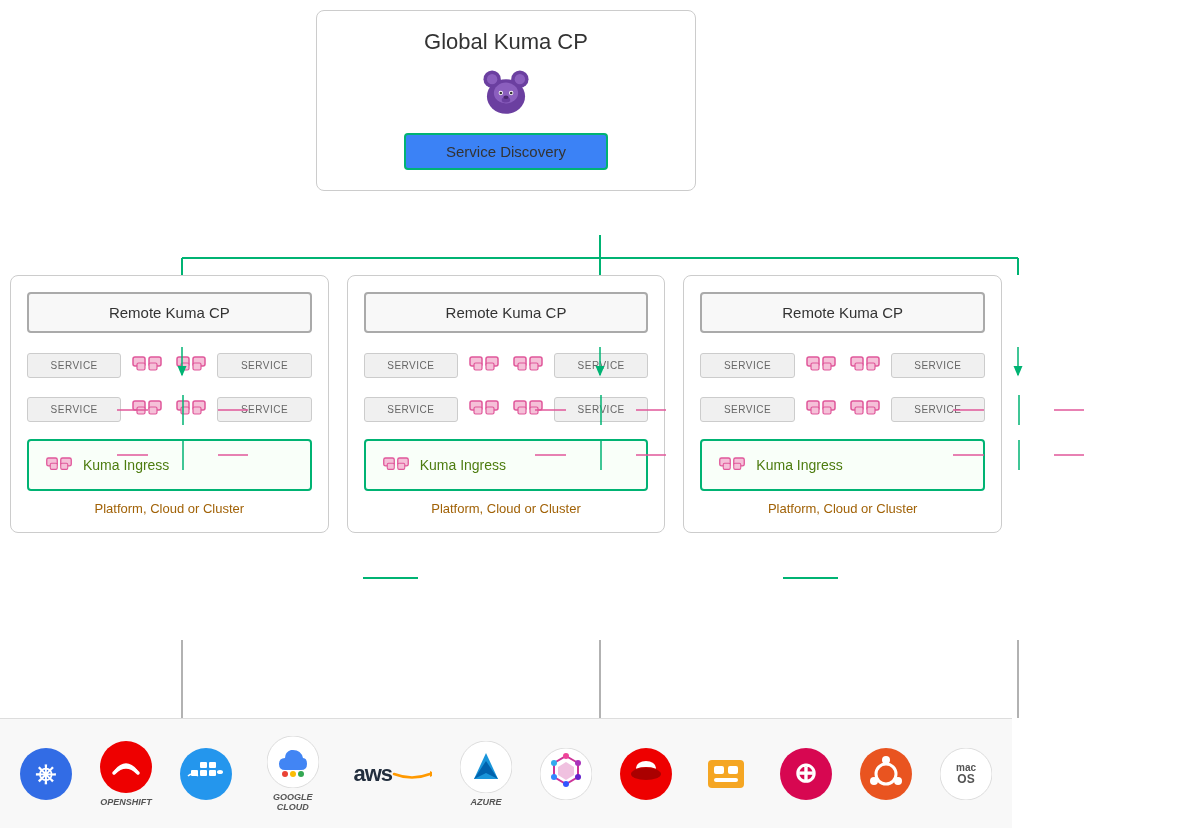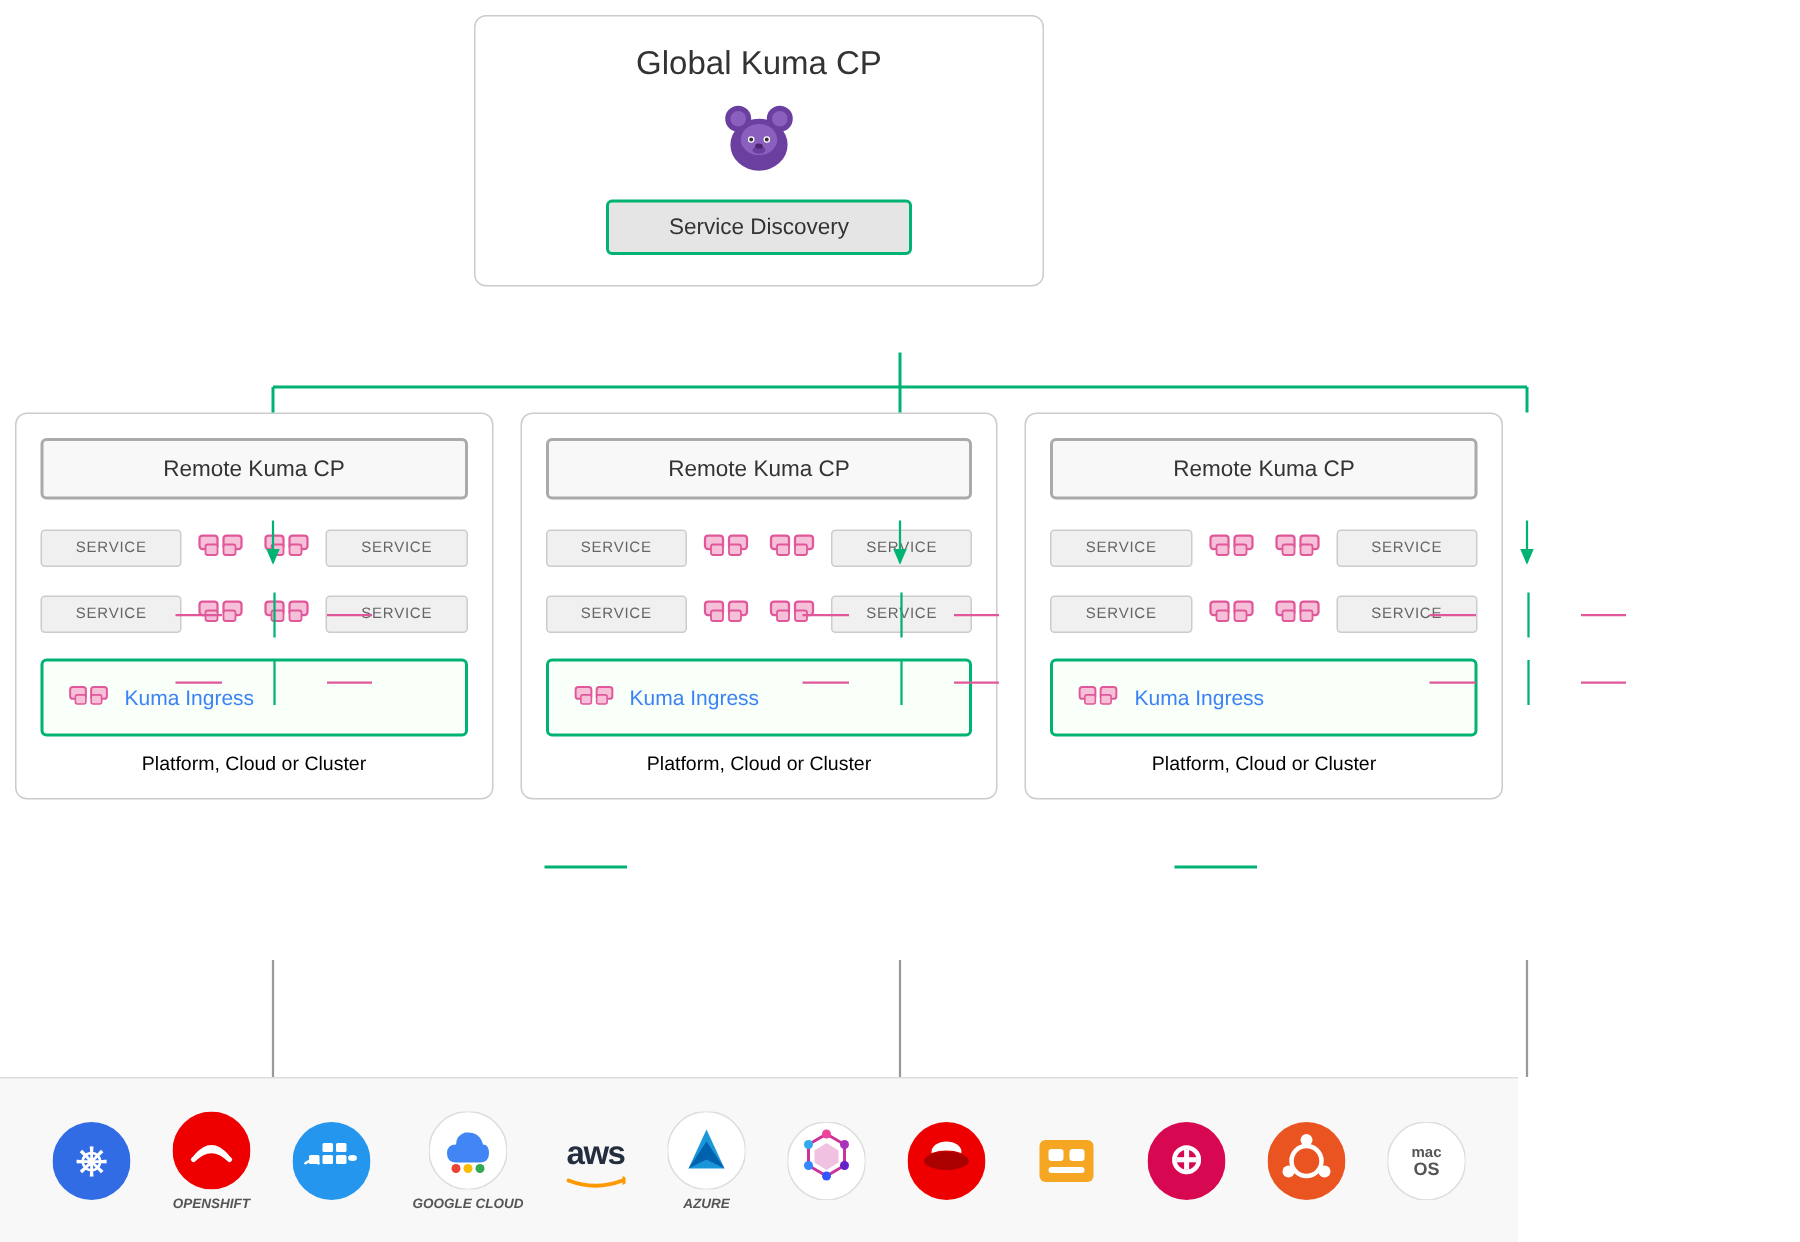--- a/index.html
+++ b/index.html
@@ -50,21 +50,21 @@
       height: 52px;
       margin-bottom: 14px;
     }
 
     .service-discovery-box {
       border: 2px solid #00b373;
       border-radius: 4px;
       padding: 8px 40px;
       font-size: 15px;
       color: #333;
-      background: #e5e5e5;
+      background: #3b82f6;
     }
 
     
     .lines-svg {
       position: absolute;
       top: 0;
       left: 0;
       width: 1200px;
       height: 828px;
       pointer-events: none;
@@ -134,29 +134,29 @@
     }
 
     .ingress-box {
       border: 2px solid #00b373;
       border-radius: 4px;
       padding: 10px 16px;
       display: flex;
       align-items: center;
       gap: 10px;
       font-size: 14px;
-      color: #3b82f6;
+      color: #4d7c0f;
       background: #f9fff9;
       margin-top: 4px;
     }
 
     .cluster-label {
       text-align: center;
       font-size: 13px;
-      color: #000000;
+      color: #a16207;
       margin-top: 10px;
     }
 
     
     .logos-bar {
       position: absolute;
       bottom: 0;
       left: 0;
       right: 0;
       height: 110px;
@@ -479,21 +479,21 @@
         <path d="M26 14 Q34 14 36 22 Q40 22 40 28 Q40 34 34 34 L18 34 Q12 34 12 28 Q12 22 18 22 Q18 16 24 14 Z" fill="none" stroke="#fff" stroke-width="0"></path>
 
         <circle cx="18" cy="38" r="3" fill="#ea4335"></circle>
         <circle cx="26" cy="38" r="3" fill="#fbbc04"></circle>
         <circle cx="34" cy="38" r="3" fill="#34a853"></circle>
       </svg>
       <span class="logo-text">Google Cloud</span>
     </div>
 
     <div class="logo-item">
-      <div style="display:flex;flex-direction:column;align-items:center;">
+      <div style="display:flex;flex-direction:row;align-items:center;">
         <span style="font-size:22px;font-weight:700;color:#232f3e;font-family:sans-serif;letter-spacing:-1px;">aws</span>
         <svg width="40" height="10" viewBox="0 0 40 10">
           <path d="M2 5 Q20 12 38 5" stroke="#ff9900" stroke-width="2.5" fill="none" stroke-linecap="round"></path>
           <polygon points="38,2 38,8 44,5" fill="#ff9900"></polygon>
         </svg>
       </div>
     </div>
 
     <div class="logo-item">
       <svg width="52" height="52" viewBox="0 0 52 52">

